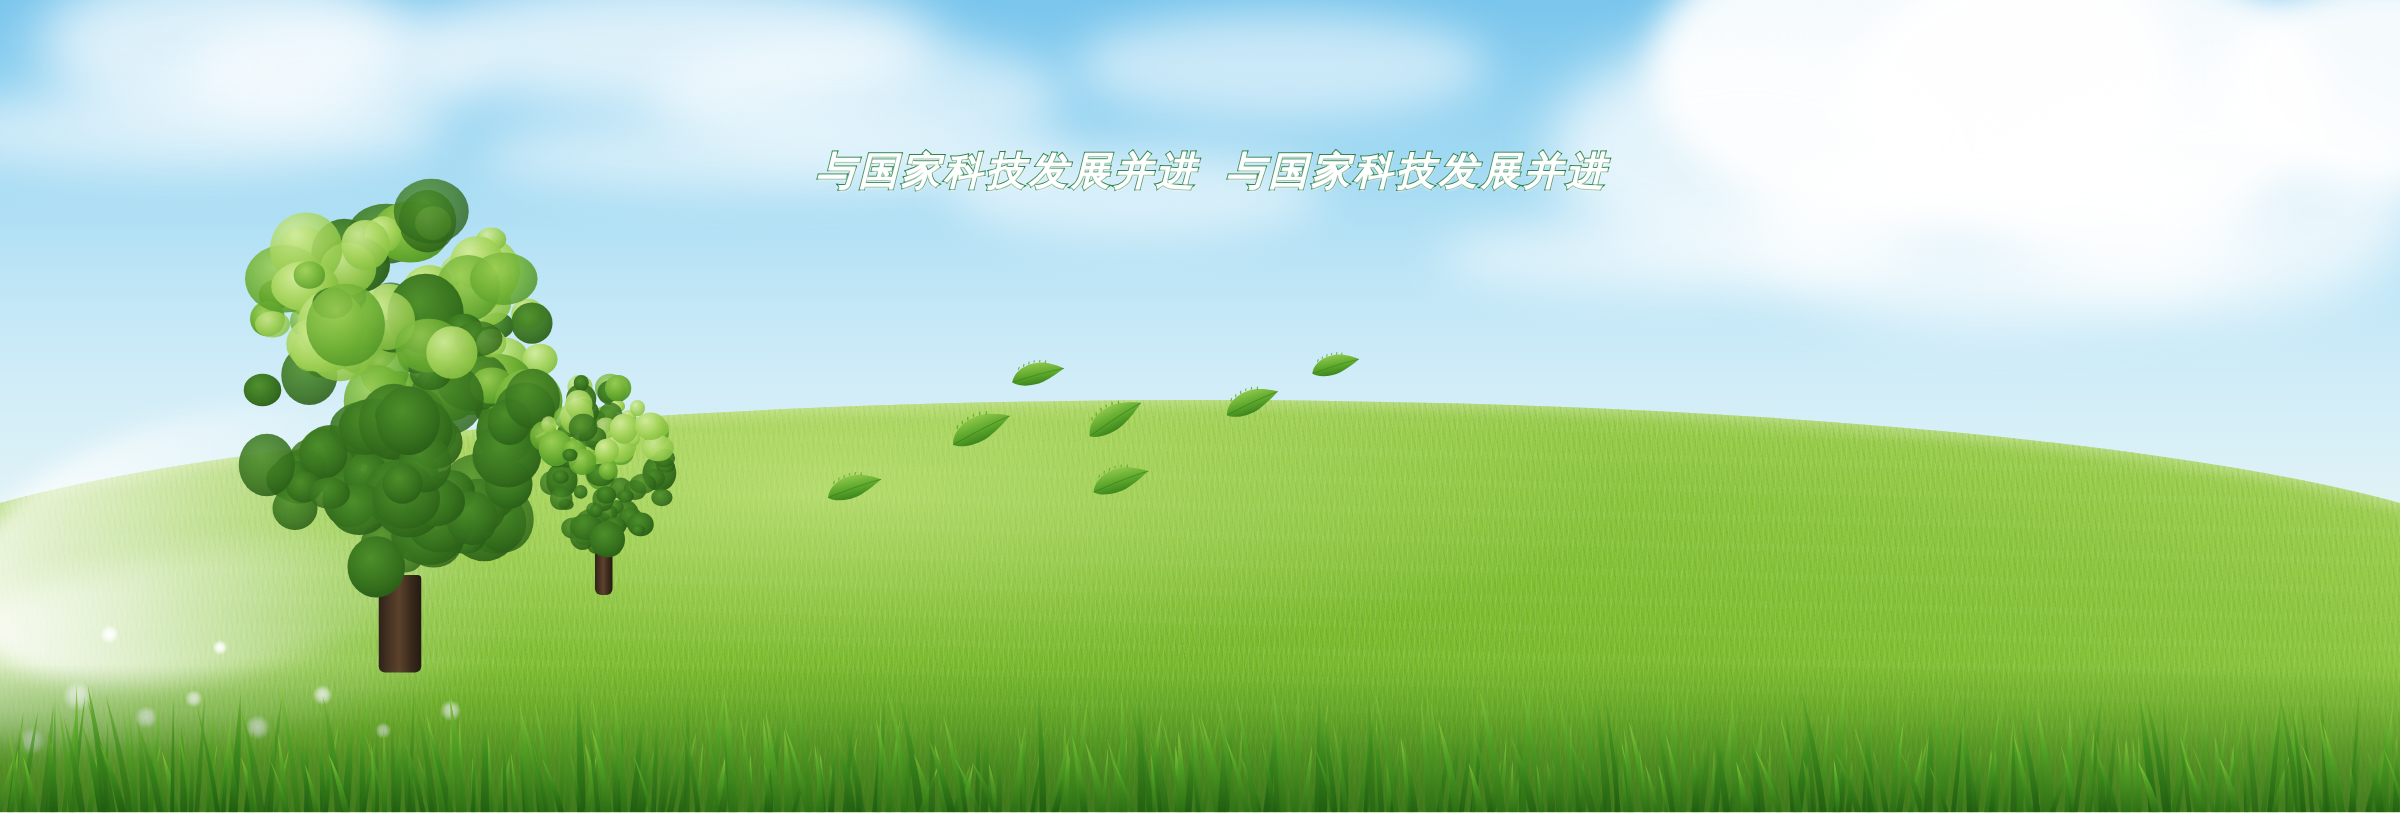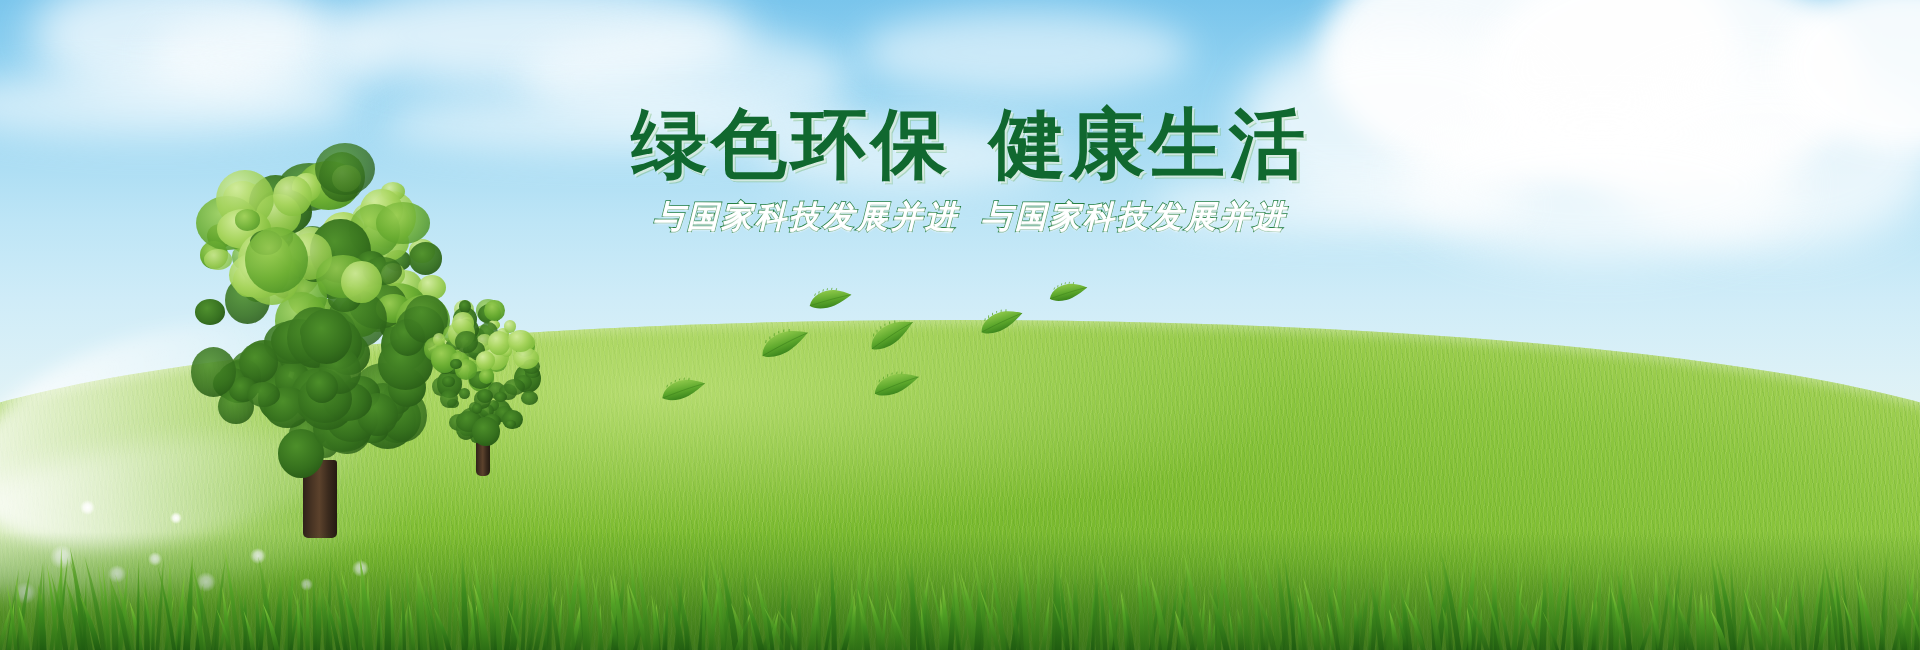--- a/index.html
+++ b/index.html
@@ -982,21 +982,18 @@
               <stop offset="100%" stop-color="#3c861d"></stop>
             </linearGradient>
           </defs>
           <path d="M2,34 C10,10 40,2 62,6 C76,9 90,16 99,22 C88,28 74,36 58,41 C38,47 12,44 2,34 Z" fill="url(#lgleaf7)"></path>
           <path d="M2,34 C26,30 60,24 99,22" stroke="#2f7016" stroke-width="1.4" fill="none" opacity=".55"></path>
           <path d="M16,13 l3,-5 M26,9 l2,-5 M36,6 l2,-5 M46,4 l2,-5 M56,5 l2,-5 M66,8 l2,-5" stroke="#5da82c" stroke-width="2" opacity=".85"></path>
         </svg></div>
     </div>
 
   <div class="textblock">
-    <h1 class="headline">
-      <span>绿色环保</span><span class="gap"></span><span>健康生活</span>
-    </h1>
     <p class="calligraphy">
       <span>与国家科技发展并进</span><span class="gap"></span><span>与国家科技发展并进</span>
     </p>
   </div>
 
 </div>
 
 </body></html>

